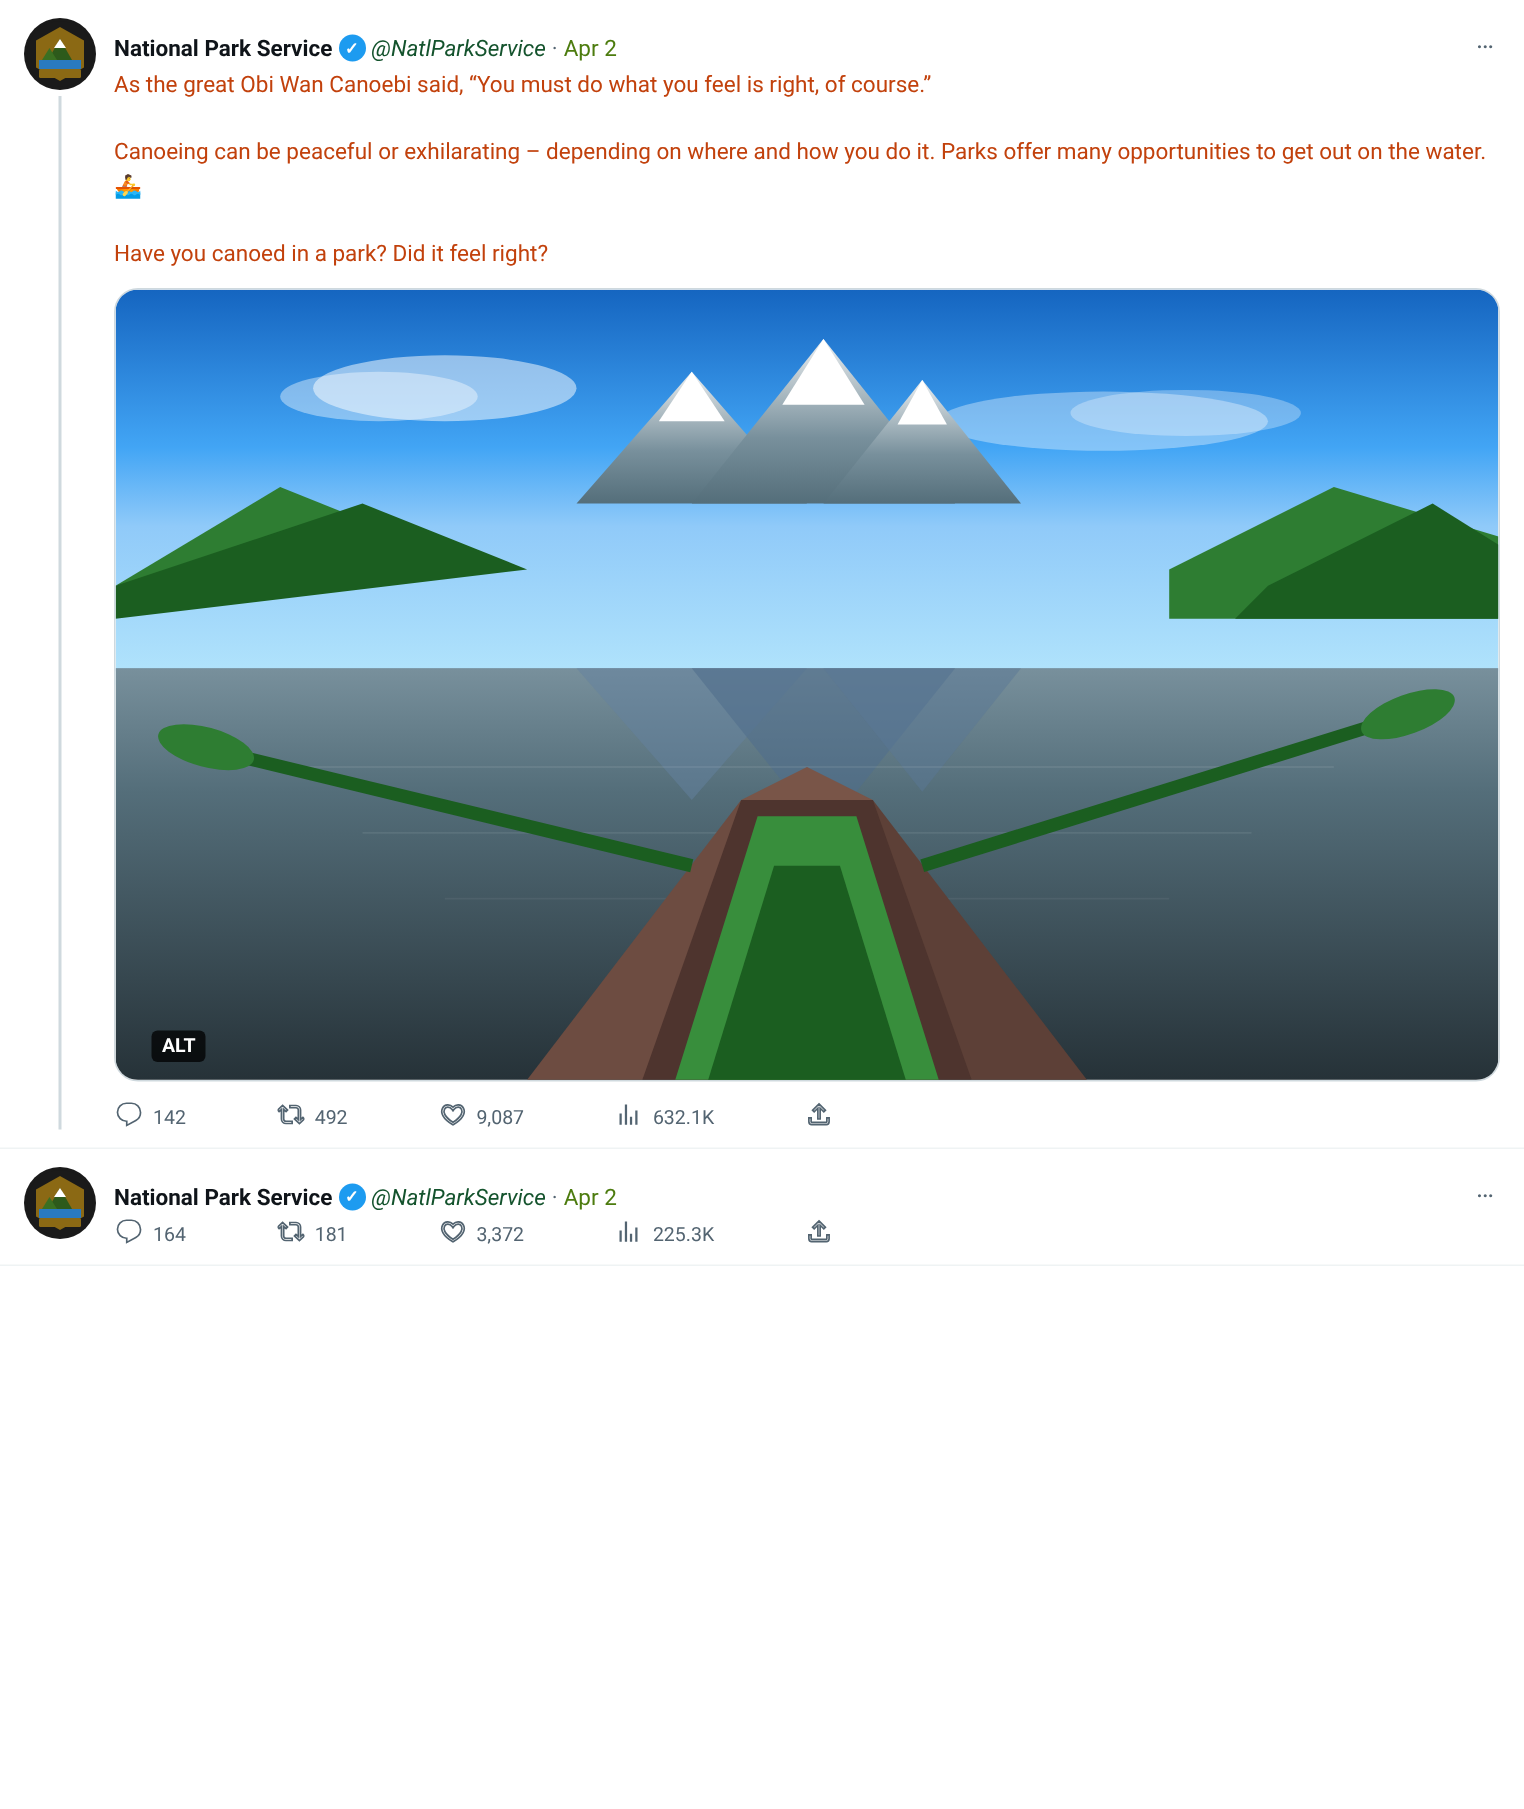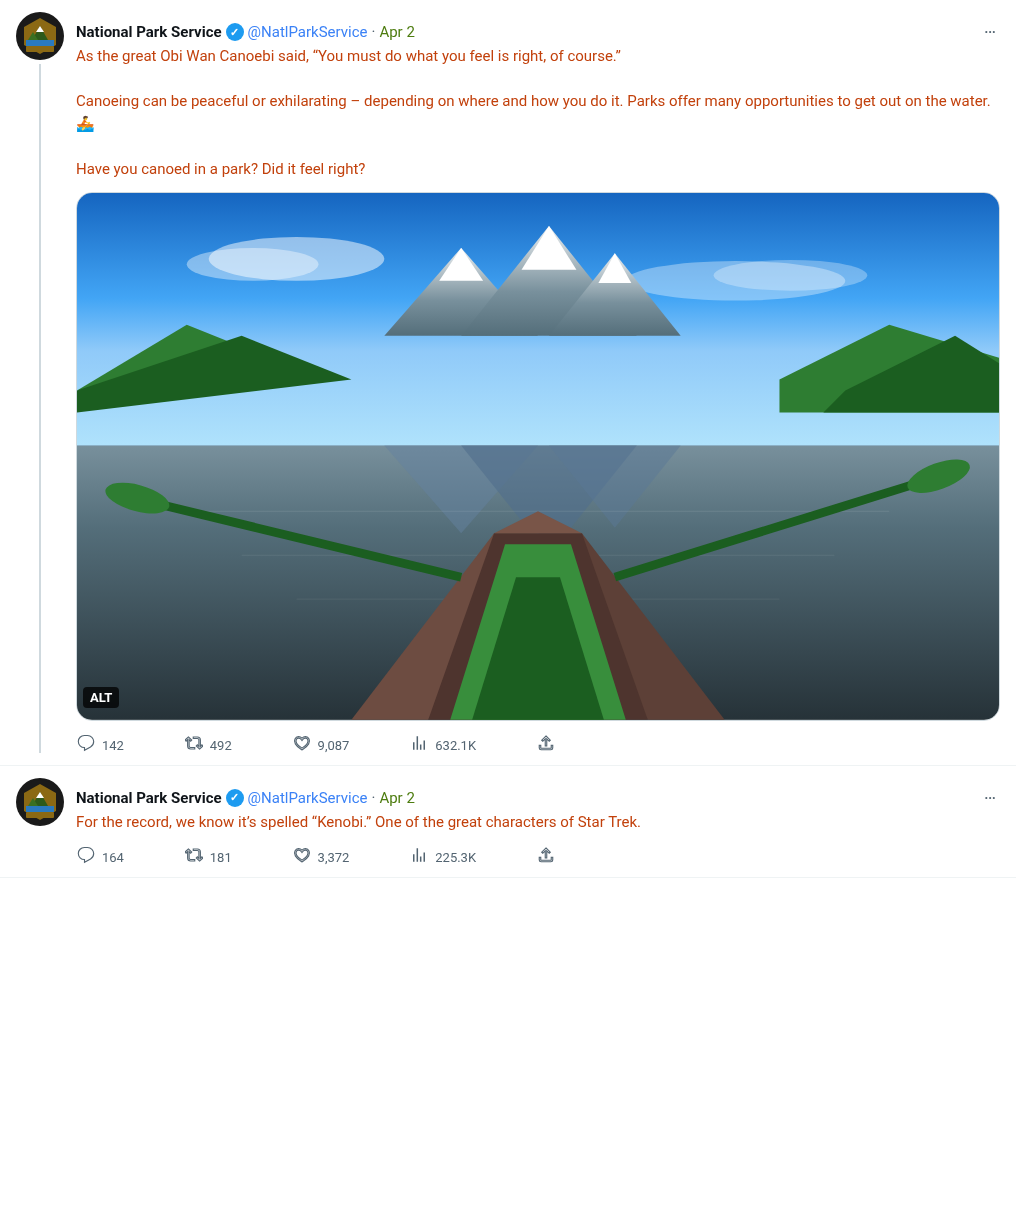--- a/index.html
+++ b/index.html
@@ -60,21 +60,22 @@
       flex-shrink: 0;
     }
     .verified-badge::after {
       content: '✓';
       color: white;
       font-size: 11px;
       font-weight: bold;
     }
     .account-handle {
       font-size: 15px;
-      color: #3b82f6;
+      color: #14532d;
+      font-style: italic;
     }
     .dot-separator {
       color: #536471;
       font-size: 15px;
     }
     .tweet-date {
       font-size: 15px;
       color: #4d7c0f;
     }
     .more-options {
@@ -97,21 +98,21 @@
       position: relative;
       border: 1px solid #cfd9de;
     }
     .tweet-image-canvas {
       width: 100%;
       display: block;
     }
     .alt-badge {
       position: absolute;
       bottom: 12px;
-      left: 6px;
+      left: 24px;
       background: rgba(0,0,0,0.75);
       color: white;
       font-size: 13px;
       font-weight: 700;
       padding: 3px 7px;
       border-radius: 4px;
     }
     .tweet-actions {
       display: flex;
       align-items: center;
@@ -336,21 +337,20 @@
     <div class="tweet-header">
       <div class="tweet-header-left">
         <span class="account-name">National Park Service</span>
         <span class="verified-badge"></span>
         <span class="account-handle">@NatlParkService</span>
         <span class="dot-separator">·</span>
         <span class="tweet-date">Apr 2</span>
       </div>
       <div class="more-options">…</div>
     </div>
-    <div class="tweet-text">For the record, we know it’s spelled “Kenobi.” One of the great characters of Star Trek.</div>
     <div class="tweet-actions">
       <div class="action-item">
         <div class="action-icon">
           <svg width="18" height="18" viewBox="0 0 24 24" fill="none" stroke="#536471" stroke-width="1.5">
             <path d="M1.751 10c0-4.42 3.584-8 8.005-8h4.366c4.49 0 8.129 3.64 8.129 8.13 0 2.96-1.607 5.68-4.196 7.11l-8.054 4.46v-3.69h-.067c-4.49.1-8.183-3.51-8.183-8.01z"></path>
           </svg>
         </div>
         <span class="action-count">164</span>
       </div>
       <div class="action-item">

